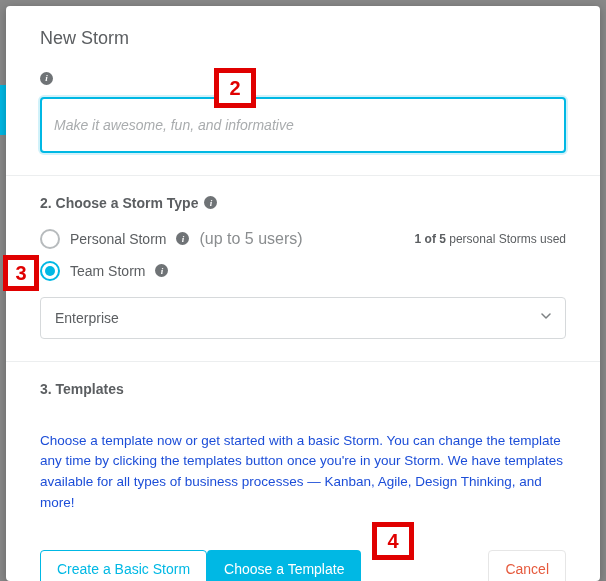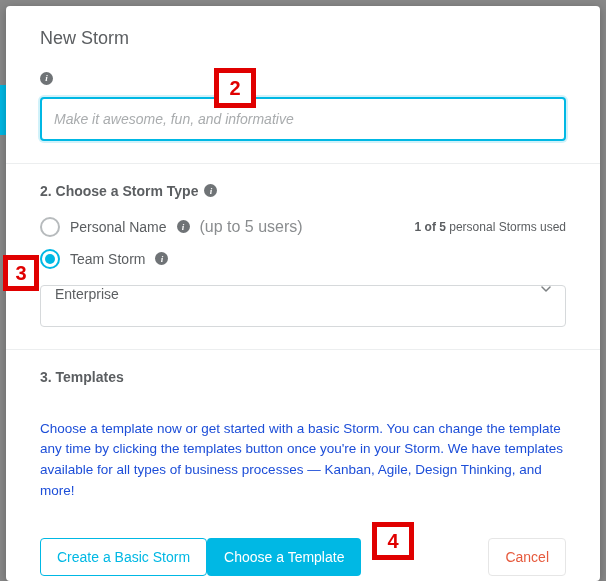--- a/index.html
+++ b/index.html
@@ -49,21 +49,21 @@
     color: #fff;
     font-size: 9px;
     font-weight: 700;
     display: inline-flex;
     align-items: center; justify-content: center;
     font-style: italic;
     font-family: Georgia, serif;
   }
   .name-input {
     width: 100%;
-    height: 44px;
+    height: 56px;
     border: 2px solid #00b8e4;
     border-radius: 4px;
     padding: 12px 12px;
     font-size: 14px;
     color: #333;
     outline: none;
     box-shadow: 0 0 0 2px rgba(0,184,228,0.18);
   }
   .name-input::placeholder { color: #a9acae; font-style: italic; }
   .radio-row {
@@ -99,21 +99,21 @@
   .select {
     width: 100%;
     height: 42px;
     border: 1px solid #d6d9db;
     border-radius: 4px;
     background:#fff;
     padding: 0 14px;
     font-size: 14px;
     color: #5b5e61;
     display:flex;
-    align-items:flex-start;
+    align-items:center;
     justify-content:space-between;
   }
   .chevron {
     width: 10px; height: 10px;
     display:inline-block;
   }
   .chevron svg { display:block; }
   .templates-desc {
     font-size: 13.5px;
     line-height: 1.55;
@@ -189,21 +189,21 @@
 
   <div class="section">
     <div class="section-label">
       <span>2. Choose a Storm Type</span>
       <span class="info-icon">i</span>
     </div>
 
     <div class="radio-row">
       <div class="row-left">
         <span class="radio"></span>
-        <span>Personal Name</span>
+        <span>Personal Storm</span>
         <span class="info-icon">i</span>
         <span class="sub-note">(up to 5 users)</span>
       </div>
       <span class="usage">
         <b>1 of 5</b><span> personal Storms used</span>
       </span>
     </div>
 
     <div class="radio-row">
       <div class="row-left">

